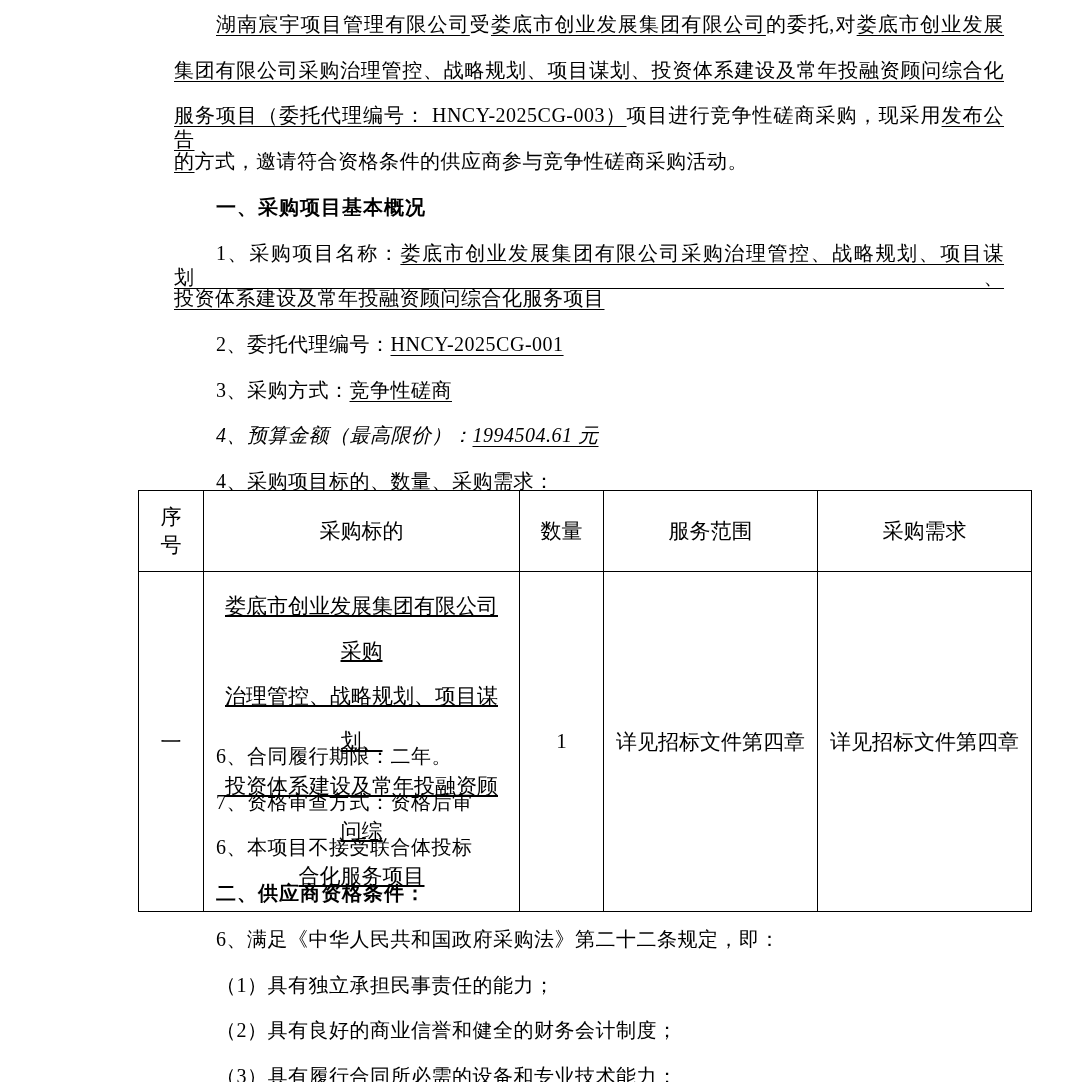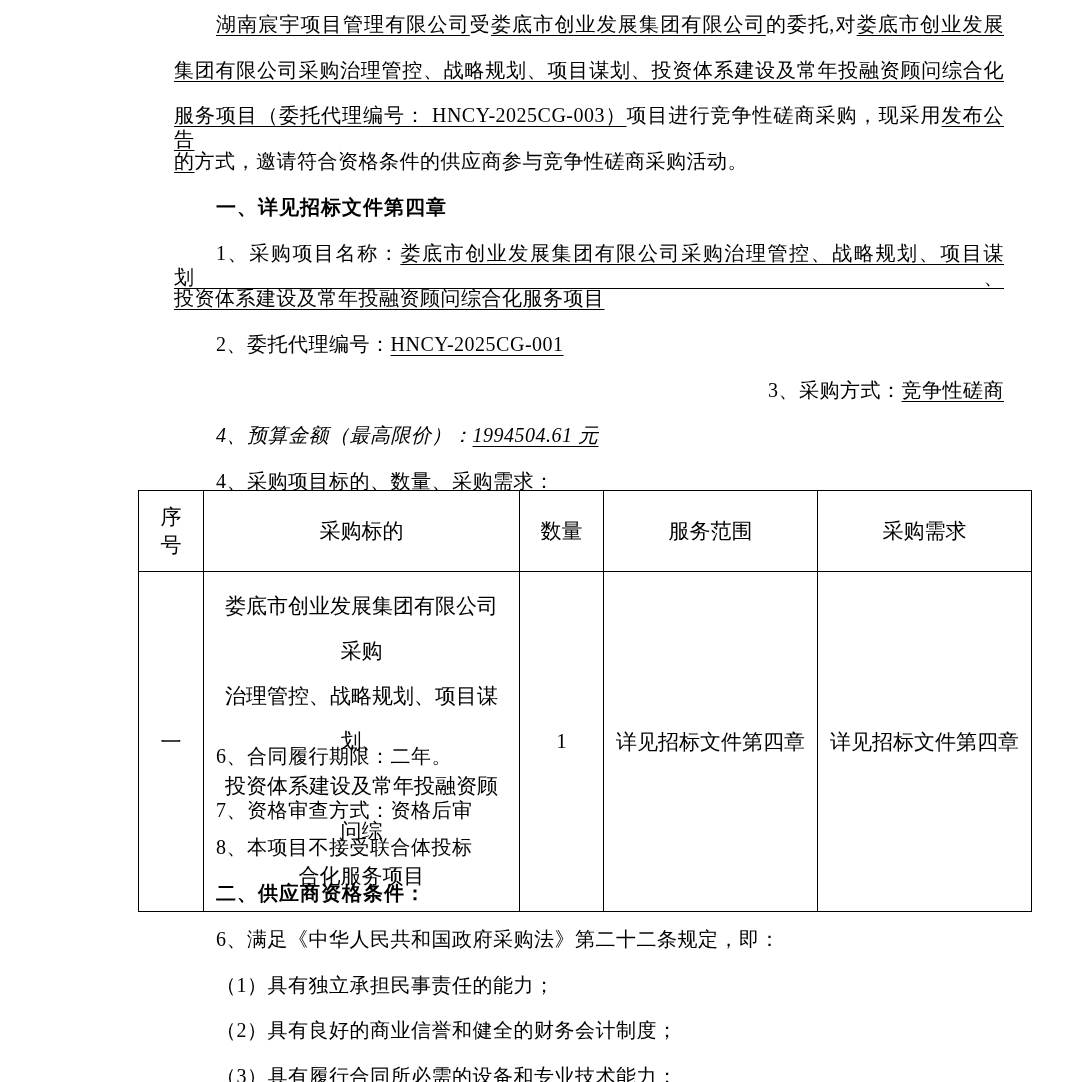--- a/index.html
+++ b/index.html
@@ -36,38 +36,38 @@
     border: 1px solid #000;
     text-align: center;
     vertical-align: middle;
     font-weight: normal;
     font-size: 21px;
     padding: 12px;
     overflow: hidden;
   }
   tr.hdr { height: 43px; }
   tr.bodyrow { height: 184px; }
-  td.subject div { line-height: 45px; }
+  td.subject div { line-height: 45px; text-decoration: underline; }
   td.simple { white-space: nowrap; font-size: 20px; }
 </style>
 </head>
 <body>
 
 <div>
 
   <div id="intro-flow">
       <div class="tline just" style="top: 12px; text-indent: 42px;"><span class="u">湖南宸宇项目管理有限公司</span><span>受</span><span class="u">娄底市创业发展集团有限公司</span><span>的委托,对</span><span class="u">娄底市创业发展</span></div>
       <div class="tline just" style="top: 58px;"><span class="u">集团有限公司采购治理管控、战略规划、项目谋划、投资体系建设及常年投融资顾问综合化</span></div>
       <div class="tline just" style="top: 103px;"><span class="u">服务项目（委托代理编号： HNCY-2025CG-003）</span><span>项目进行竞争性磋商采购，现采用</span><span class="u">发布公告</span></div>
       <div class="tline" style="top: 149px;"><span class="u">的</span><span>方式，邀请符合资格条件的供应商参与竞争性磋商采购活动。</span></div>
-      <div class="tline bold" style="top: 195px; text-indent: 42px;"><span>一、详见招标文件第四章</span></div>
+      <div class="tline bold" style="top: 195px; text-indent: 42px;"><span>一、采购项目基本概况</span></div>
       <div class="tline just" style="top: 241px; text-indent: 42px;"><span>1、采购项目名称：</span><span class="u">娄底市创业发展集团有限公司采购治理管控、战略规划、项目谋划、</span></div>
       <div class="tline" style="top: 286px;"><span class="u">投资体系建设及常年投融资顾问综合化服务项目</span></div>
       <div class="tline" style="top: 332px; text-indent: 42px;"><span>2、委托代理编号：</span><span class="u">HNCY-2025CG-001</span></div>
-      <div class="tline" style="top: 378px; text-indent: 42px; text-align: right;"><span>3、采购方式：</span><span class="u">竞争性磋商</span></div>
+      <div class="tline" style="top: 378px; text-indent: 42px;"><span>3、采购方式：</span><span class="u">竞争性磋商</span></div>
       <div class="tline" style="top: 423px; text-indent: 42px; font-style: italic;"><span>4、预算金额（最高限价）：</span><span class="u">1994504.61 元</span></div>
       <div class="tline" style="top: 469px; text-indent: 42px;"><span>4、采购项目标的、数量、采购需求：</span></div>
     </div>
 
   <table class="items">
     <colgroup>
       <col style="width:65px">
         <col style="width:316px">
         <col style="width:84px">
         <col style="width:196px">
@@ -93,22 +93,22 @@
           </td>
         <td>1</td>
         <td class="simple">详见招标文件第四章</td>
         <td class="simple">详见招标文件第四章</td>
       </tr>
     </tbody>
   </table>
 
   <div id="after-flow">
       <div class="tline" style="top: 744px; text-indent: 42px;"><span>6、合同履行期限：二年。</span></div>
-      <div class="tline" style="top: 790px; text-indent: 42px; margin-top: 8px;"><span>7、资格审查方式：资格后审</span></div>
-      <div class="tline" style="top: 835px; text-indent: 42px;"><span>8、本项目不接受联合体投标</span></div>
+      <div class="tline" style="top: 790px; text-indent: 42px;"><span>7、资格审查方式：资格后审</span></div>
+      <div class="tline" style="top: 835px; text-indent: 42px;"><span>6、本项目不接受联合体投标</span></div>
       <div class="tline bold" style="top: 881px; text-indent: 42px;"><span>二、供应商资格条件：</span></div>
       <div class="tline" style="top: 927px; text-indent: 42px;"><span>6、满足《中华人民共和国政府采购法》第二十二条规定，即：</span></div>
       <div class="tline" style="top: 973px; text-indent: 42px;"><span>（1）具有独立承担民事责任的能力；</span></div>
       <div class="tline" style="top: 1018px; text-indent: 42px;"><span>（2）具有良好的商业信誉和健全的财务会计制度；</span></div>
       <div class="tline" style="top: 1064px; text-indent: 42px;"><span>（3）具有履行合同所必需的设备和专业技术能力；</span></div>
     </div>
 
 </div>
 
 </body></html>

